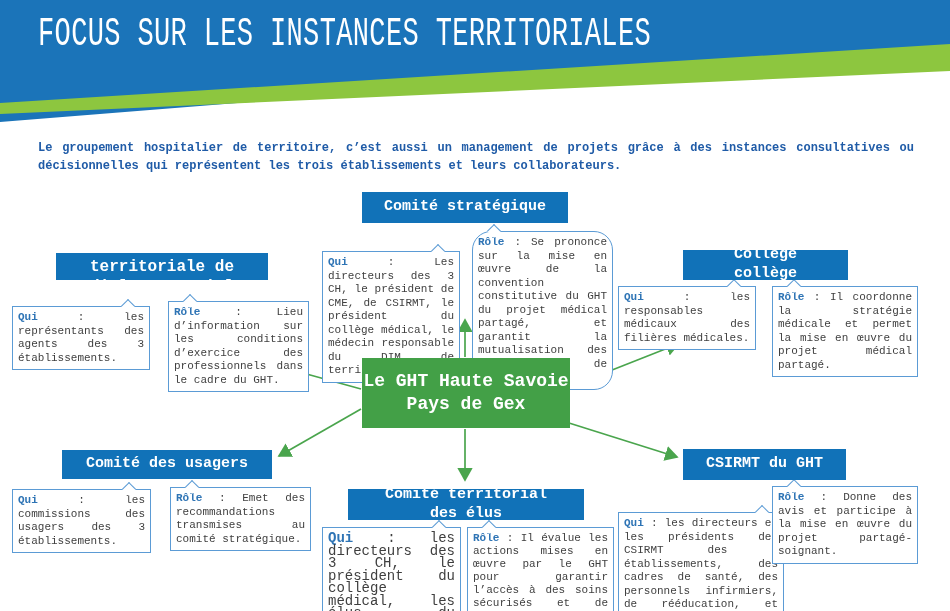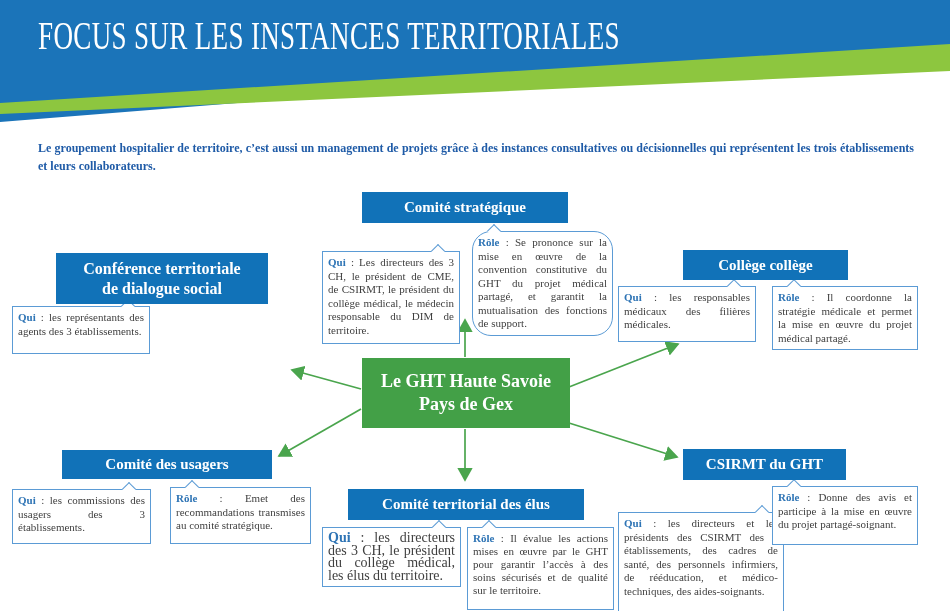--- a/index.html
+++ b/index.html
@@ -8,21 +8,21 @@
     --node-blue:#1172b8;
     --box-border:#5b9bd5;
     --label-blue:#2e74b5;
     --center-green:#43a047;
     --arrow-green:#4aa54d;
     --intro-blue:#1f5ba7;
     --body-text:#3f3f3f;
   }
   html,body{margin:0;padding:0;background:#fff;}
   .page{position:relative;width:950px;height:611px;background:#fff;overflow:hidden;
-        font-family:Liberation Serif, serif;}
+        font-family:Liberation Mono, monospace;}
 
   
   .hdr-blue{position:absolute;left:0;top:0;width:950px;height:130px;
             background:var(--header-blue);
             clip-path:polygon(0 0,950px 0,950px 46px,0 122px);}
   .hdr-green{position:absolute;left:0;top:0;width:950px;height:130px;
              background:var(--accent-green);
              clip-path:polygon(0 103px,950px 44px,950px 71px,0 114px);}
   .hdr-title{position:absolute;left:38px;top:11px;color:#fff;
              font-size:41px;font-weight:400;white-space:nowrap;
@@ -34,21 +34,21 @@
 
   
   .arrows{position:absolute;left:0;top:0;z-index:0;}
   .arrows line{stroke:var(--arrow-green);stroke-width:1.7;}
   .ah{fill:var(--arrow-green);}
 
   .bar{position:absolute;z-index:2;background:var(--node-blue);color:#fff;
        font-weight:bold;font-size:15px;line-height:1.25;text-align:center;
        display:flex;align-items:center;justify-content:center;padding:0 20px;box-sizing:border-box;}
   .bar-strat{left:362px;top:192px;width:206px;height:31px;}
-  .bar-conf {left:56px; top:253px;width:212px;height:51px;font-size:16px;}
+  .bar-conf {left:56px; top:253px;width:212px;height:27px;font-size:16px;}
   .bar-coll {left:683px;top:250px;width:165px;height:30px;}
   .bar-usag {left:62px; top:450px;width:210px;height:29px;}
   .bar-elus {left:348px;top:489px;width:236px;height:31px;}
   .bar-csir {left:683px;top:449px;width:163px;height:31px;}
 
   .box{position:absolute;z-index:1;background:#fff;border:1.5px solid var(--box-border);
        padding:4px 5px;box-sizing:border-box;font-size:11px;line-height:13.5px;
        text-align:justify;color:var(--body-text);}
   .box .lbl{color:var(--label-blue);font-weight:bold;}
   .tail{position:absolute;top:-6.5px;width:9px;height:9px;background:#fff;
@@ -113,20 +113,24 @@
   <div class="box role-strat tail-l">
     <span class="tail"></span>
     <span class="lbl">Rôle</span><span> : </span><span>Se prononce sur la mise en œuvre de la convention constitutive du GHT du projet médical partagé, et garantit la mutualisation des fonctions de support.</span>
   </div>
 
   <div class="bar bar-conf">Conférence territoriale de dialogue social</div>
   <div class="box qui-conf tail-r">
     <span class="tail"></span>
     <span class="lbl">Qui</span><span> : </span><span>les représentants des agents des 3 établissements.</span>
   </div>
+  <div class="box role-conf tail-l">
+    <span class="tail"></span>
+    <span class="lbl">Rôle</span><span> : </span><span>Lieu d’information sur les conditions d’exercice des professionnels dans le cadre du GHT.</span>
+  </div>
 
   <div class="bar bar-coll">Collège collège</div>
   <div class="box qui-coll tail-r">
     <span class="tail"></span>
     <span class="lbl">Qui</span><span> : </span><span>les responsables médicaux des filières médicales.</span>
   </div>
   <div class="box role-coll tail-l">
     <span class="tail"></span>
     <span class="lbl">Rôle</span><span> : </span><span>Il coordonne la stratégie médicale et permet la mise en œuvre du projet médical partagé.</span>
   </div>

